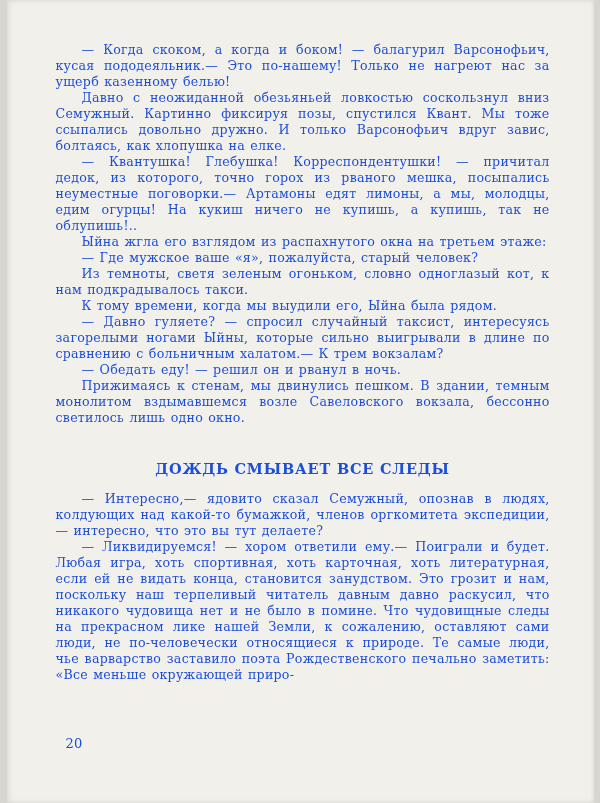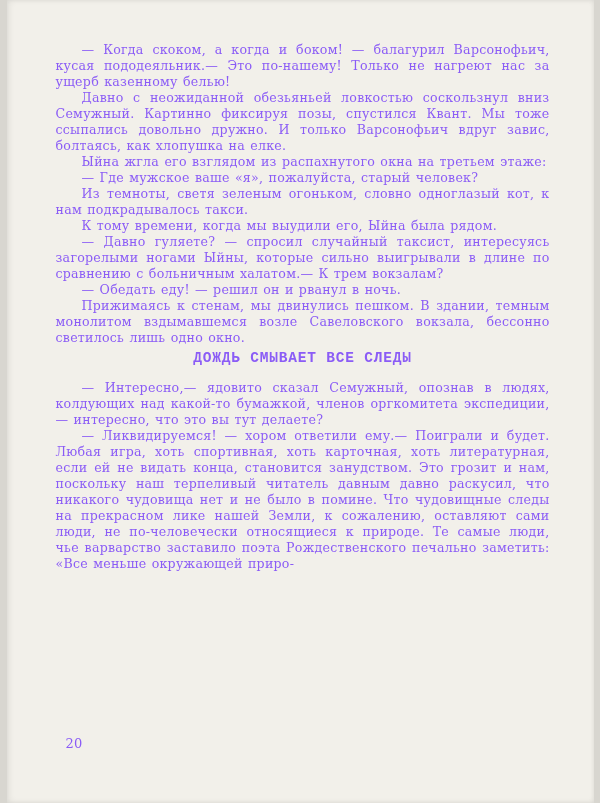--- a/index.html
+++ b/index.html
@@ -9,61 +9,61 @@
   }
   .scan-page {
     position: relative;
     width: 587px;
     height: 803px;
     margin: 0 auto;
     background: #f2f0ea;
     overflow: hidden;
     box-shadow: inset 2px 0 6px rgba(0,0,0,0.08), inset -1px 0 4px rgba(0,0,0,0.05);
     font-family: "DejaVu Serif", "Liberation Serif", serif;
-    color: #8b5cf6;
+    color: #1d4ed8;
   }
   .text-block {
     position: absolute;
     top: 42px;
     left: 49px;
     right: 44px;
   }
   .para {
     margin: 0;
     font-size: 12.6px;
     line-height: 16px;
     text-align: justify;
     text-indent: 26px;
     letter-spacing: 0.25px;
     word-spacing: 1px;
   }
   .chapter-heading {
-    margin: 4px 0 14px 0;
+    margin: 34px 0 14px 0;
     font-size: 14.5px;
     font-weight: bold;
     text-align: center;
     text-indent: 0;
     letter-spacing: 0.8px;
-    font-family: Liberation Mono, monospace;
   }
   .page-number {
     position: absolute;
     left: 59px;
     bottom: 52px;
     font-size: 13px;
     letter-spacing: 0.3px;
   }
 </style>
 </head>
 <body>
 
 <div class="scan-page">
   <div class="text-block">
     <p class="para">— Когда скоком, а когда и боком! — балагурил Варсонофьич, кусая пододеяльник.— Это по-нашему! Только не нагреют нас за ущерб казенному белью!</p>
     <p class="para">Давно с неожиданной обезьяньей ловкостью соскользнул вниз Семужный. Картинно фиксируя позы, спустился Квант. Мы тоже ссыпались довольно дружно. И только Варсонофьич вдруг завис, болтаясь, как хлопушка на елке.</p>
+    <p class="para">— Квантушка! Глебушка! Корреспондентушки! — причитал дедок, из которого, точно горох из рваного мешка, посыпались неуместные поговорки.— Артамоны едят лимоны, а мы, молодцы, едим огурцы! На кукиш ничего не купишь, а купишь, так не облупишь!..</p>
     <p class="para">Ыйна жгла его взглядом из распахнутого окна на третьем этаже:</p>
     <p class="para">— Где мужское ваше «я», пожалуйста, старый человек?</p>
     <p class="para">Из темноты, светя зеленым огоньком, словно одноглазый кот, к нам подкрадывалось такси.</p>
     <p class="para">К тому времени, когда мы выудили его, Ыйна была рядом.</p>
     <p class="para">— Давно гуляете? — спросил случайный таксист, интересуясь загорелыми ногами Ыйны, которые сильно выигрывали в длине по сравнению с больничным халатом.— К трем вокзалам?</p>
     <p class="para">— Обедать еду! — решил он и рванул в ночь.</p>
     <p class="para">Прижимаясь к стенам, мы двинулись пешком. В здании, темным монолитом вздымавшемся возле Савеловского вокзала, бессонно светилось лишь одно окно.</p>
 
     <h2 class="chapter-heading">ДОЖДЬ СМЫВАЕТ ВСЕ СЛЕДЫ</h2>
 

